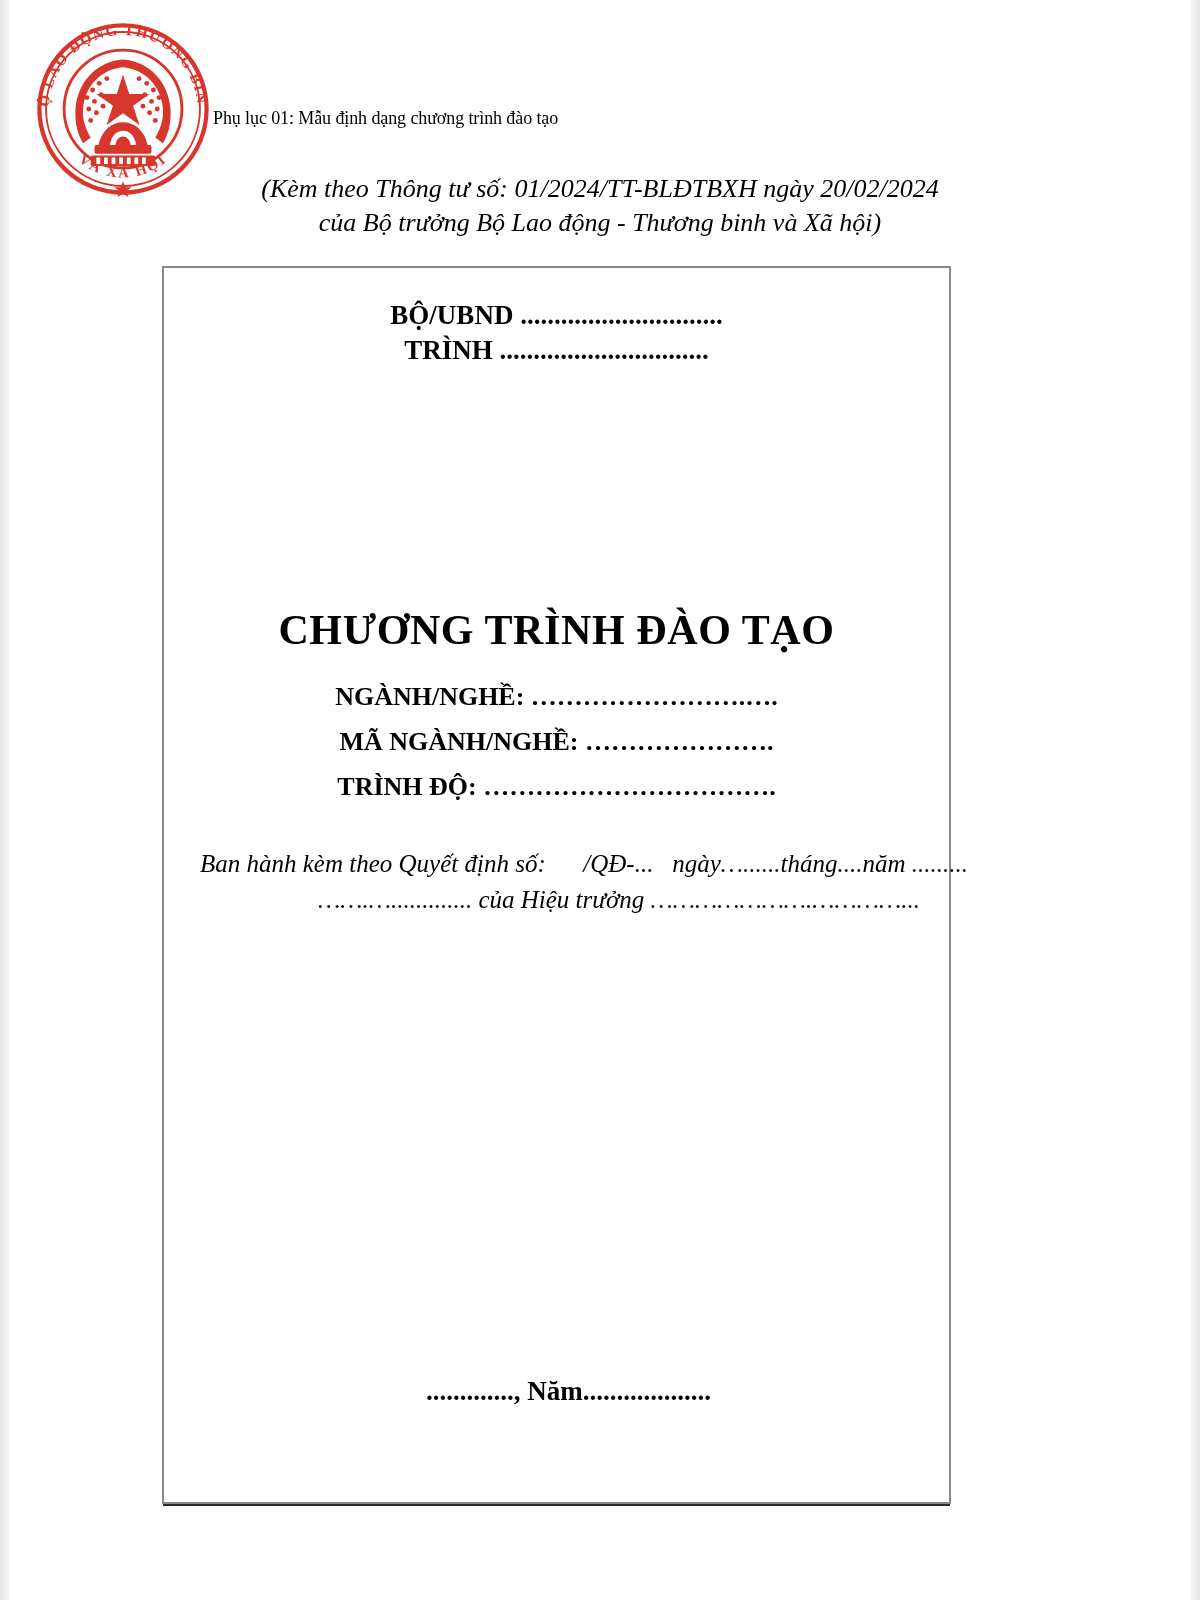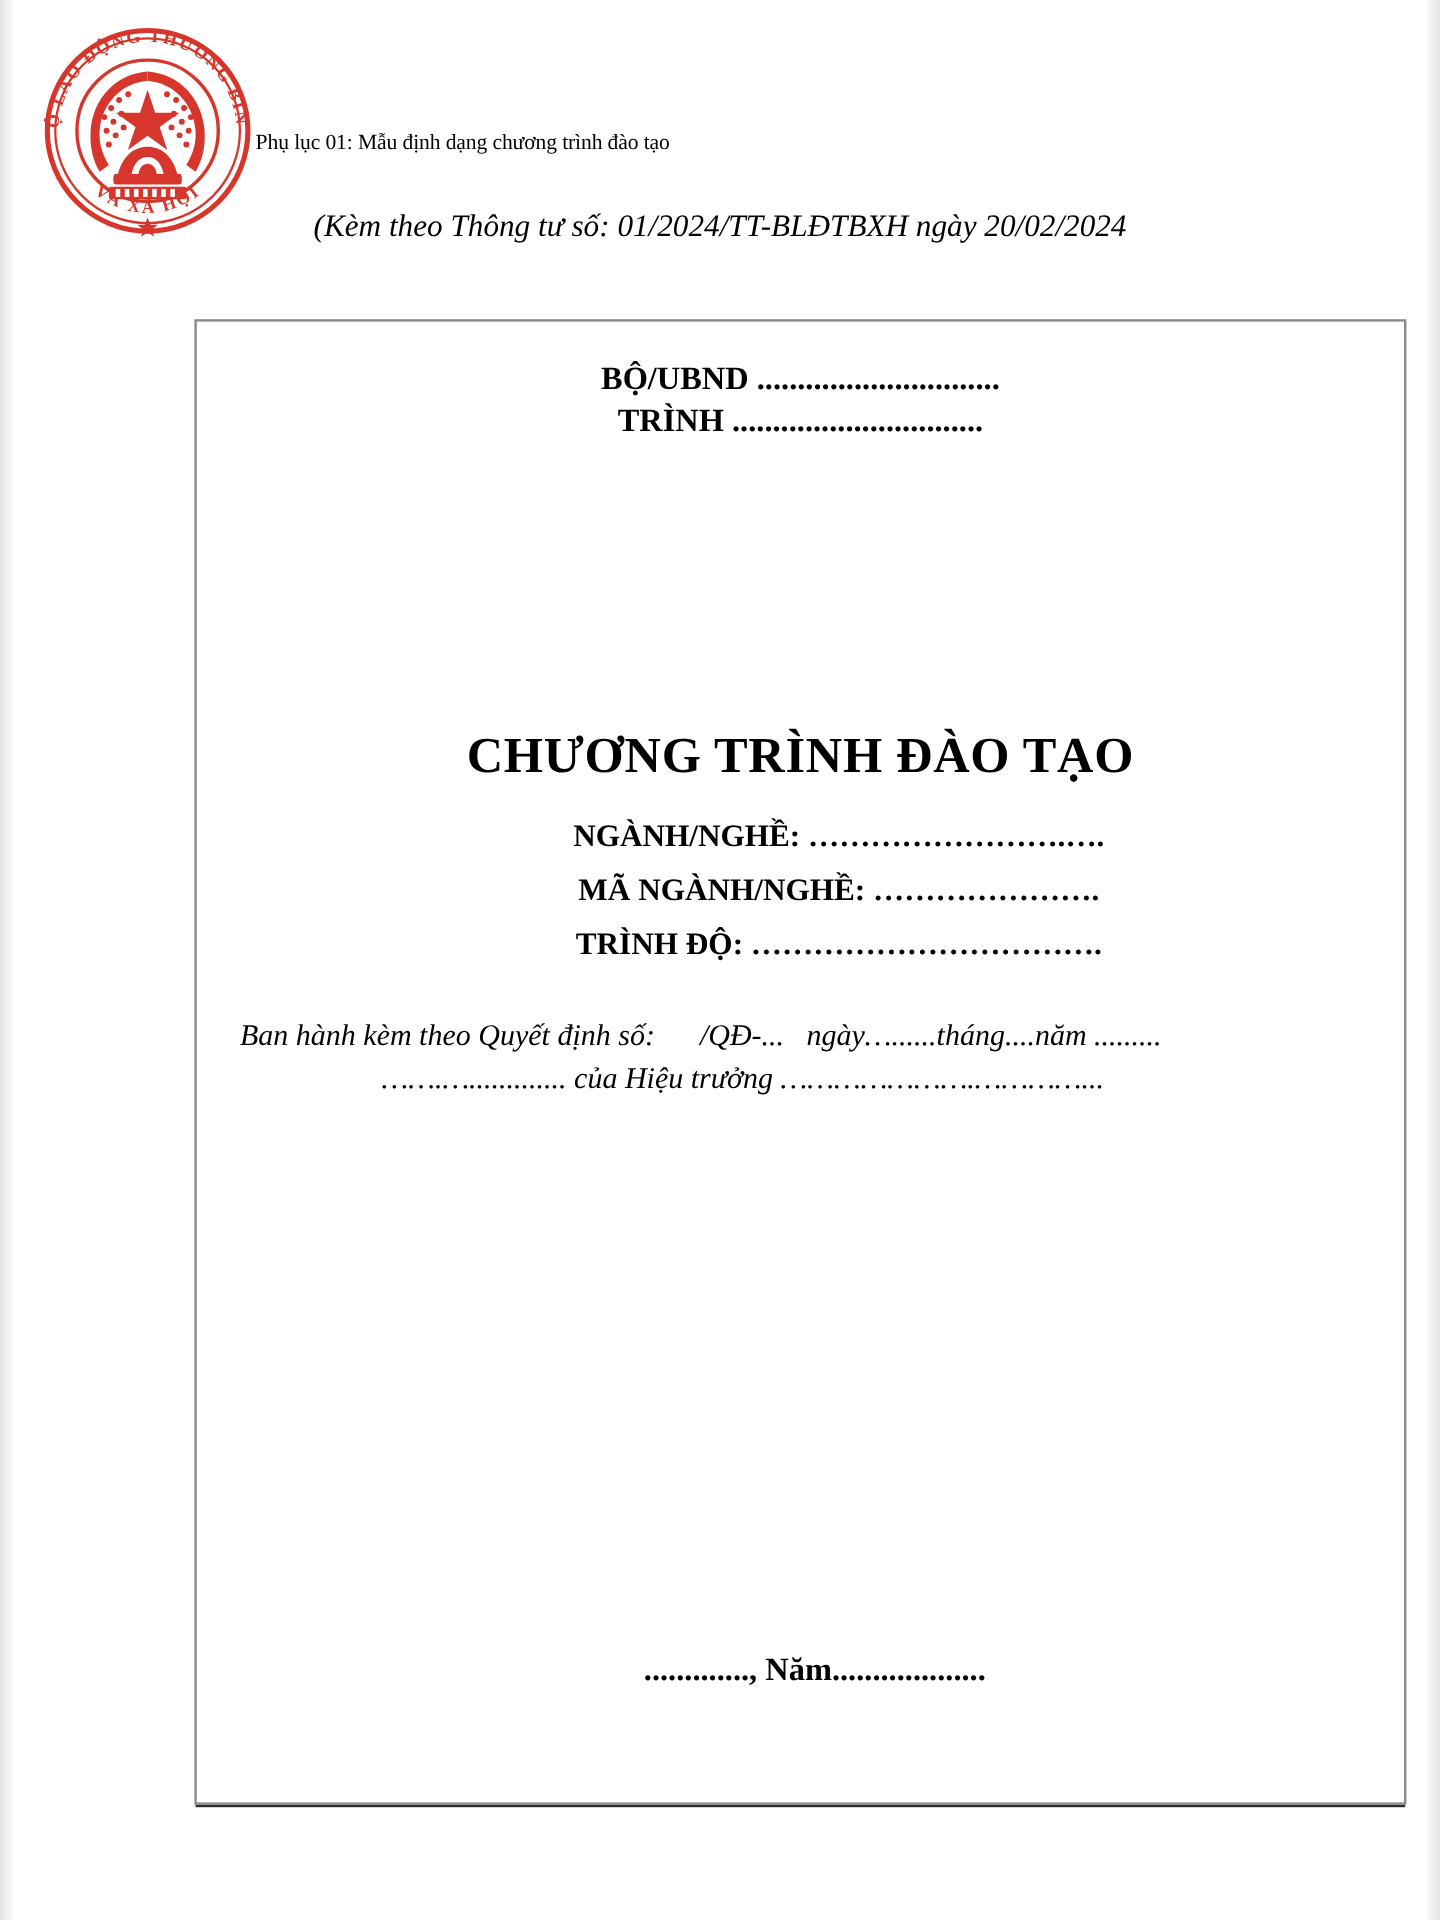--- a/index.html
+++ b/index.html
@@ -73,21 +73,21 @@
     font-size: 26px;
     line-height: 1.30;
   }
   .header-sub .l2 { display: block; }
 
   
   .docbox {
     position: absolute;
     left: 152px;
     top: 266px;
-    width: 1010px;
+    width: 789px;
     height: 1238px;
     border: 2px solid #8a8a8a;
     background: #ffffff;
     box-shadow: 0 3px 0 -1px #2b2b2b;
     box-sizing: border-box;
   }
 
   .org-lines {
     position: absolute;
     left: 0;
@@ -114,21 +114,20 @@
 
   .fields {
     position: absolute;
     left: 0;
     top: 406px;
     width: 100%;
     text-align: center;
     font-weight: bold;
     font-size: 26px;
     line-height: 1.74;
-    padding-left: 32px;
   }
   .fields .field-row { display: block; white-space: pre; }
 
   .decision {
     position: absolute;
     left: 28px;
     top: 578px;
     width: 854px;
     text-align: center;
     font-style: italic;
@@ -229,20 +228,21 @@
 
         <polygon points="100,64 106.6,84.2 127.9,84.2 110.6,96.7 117.3,116.9 100,104.4 82.7,116.9 89.4,96.7 72.1,84.2 93.4,84.2"></polygon>
       </g>
     </svg>
   </div>
 
   <div class="header-title">Phụ lục 01: Mẫu định dạng chương trình đào tạo</div>
 
   <div class="header-sub">
     <span class="l1">(Kèm theo Thông tư số: 01/2024/TT-BLĐTBXH ngày 20/02/2024</span>
+    <span class="l2">của Bộ trưởng Bộ Lao động - Thương binh và Xã hội)</span>
   </div>
 
   <div class="docbox">
 
     <div class="org-lines">
       <span class="org-row">BỘ/UBND ..............................</span>
       <span class="org-row">TRÌNH ...............................</span>
     </div>
 
     <div class="main-title">CHƯƠNG TRÌNH ĐÀO TẠO</div>

